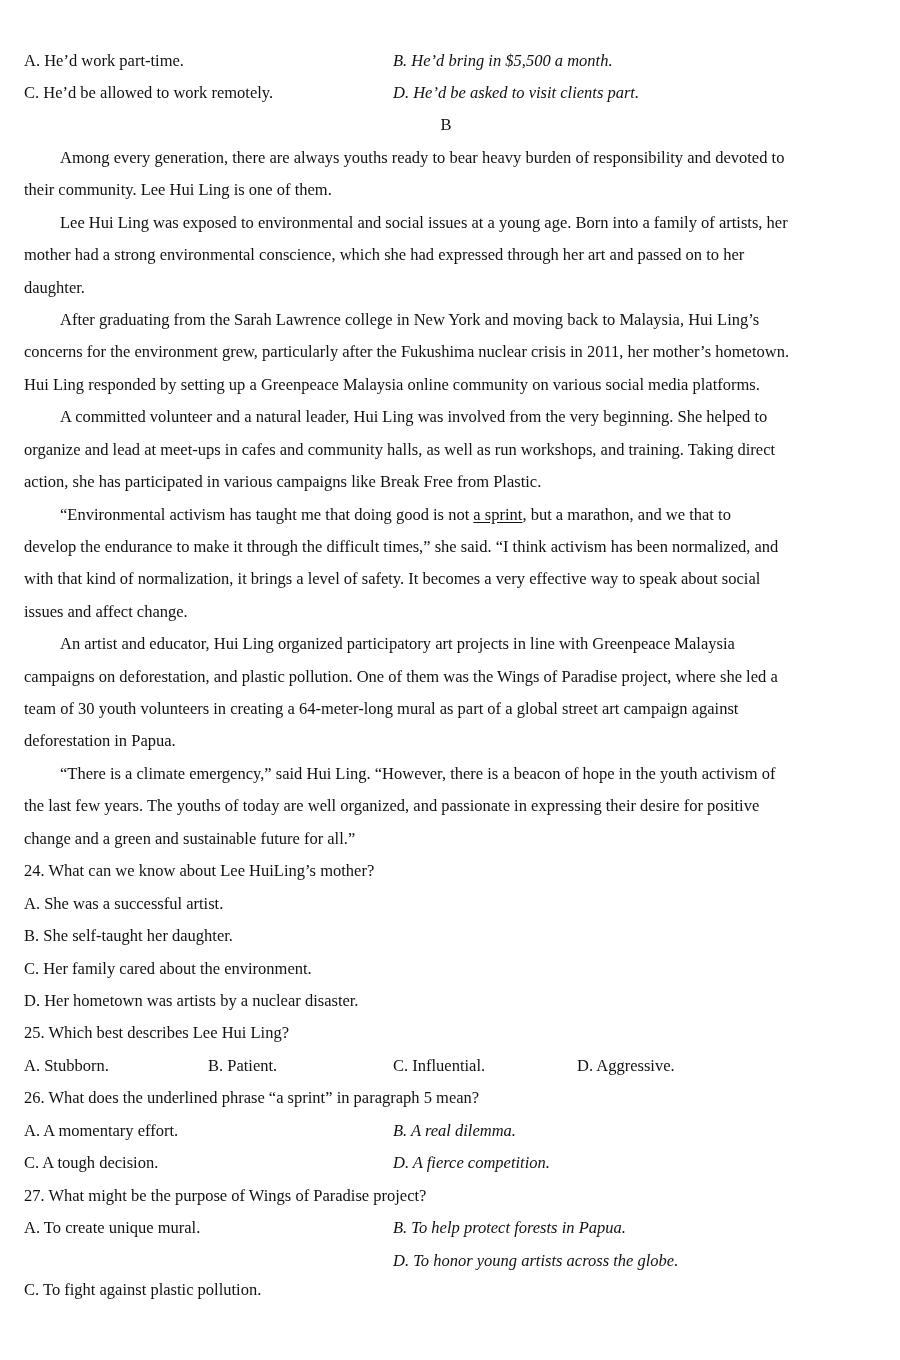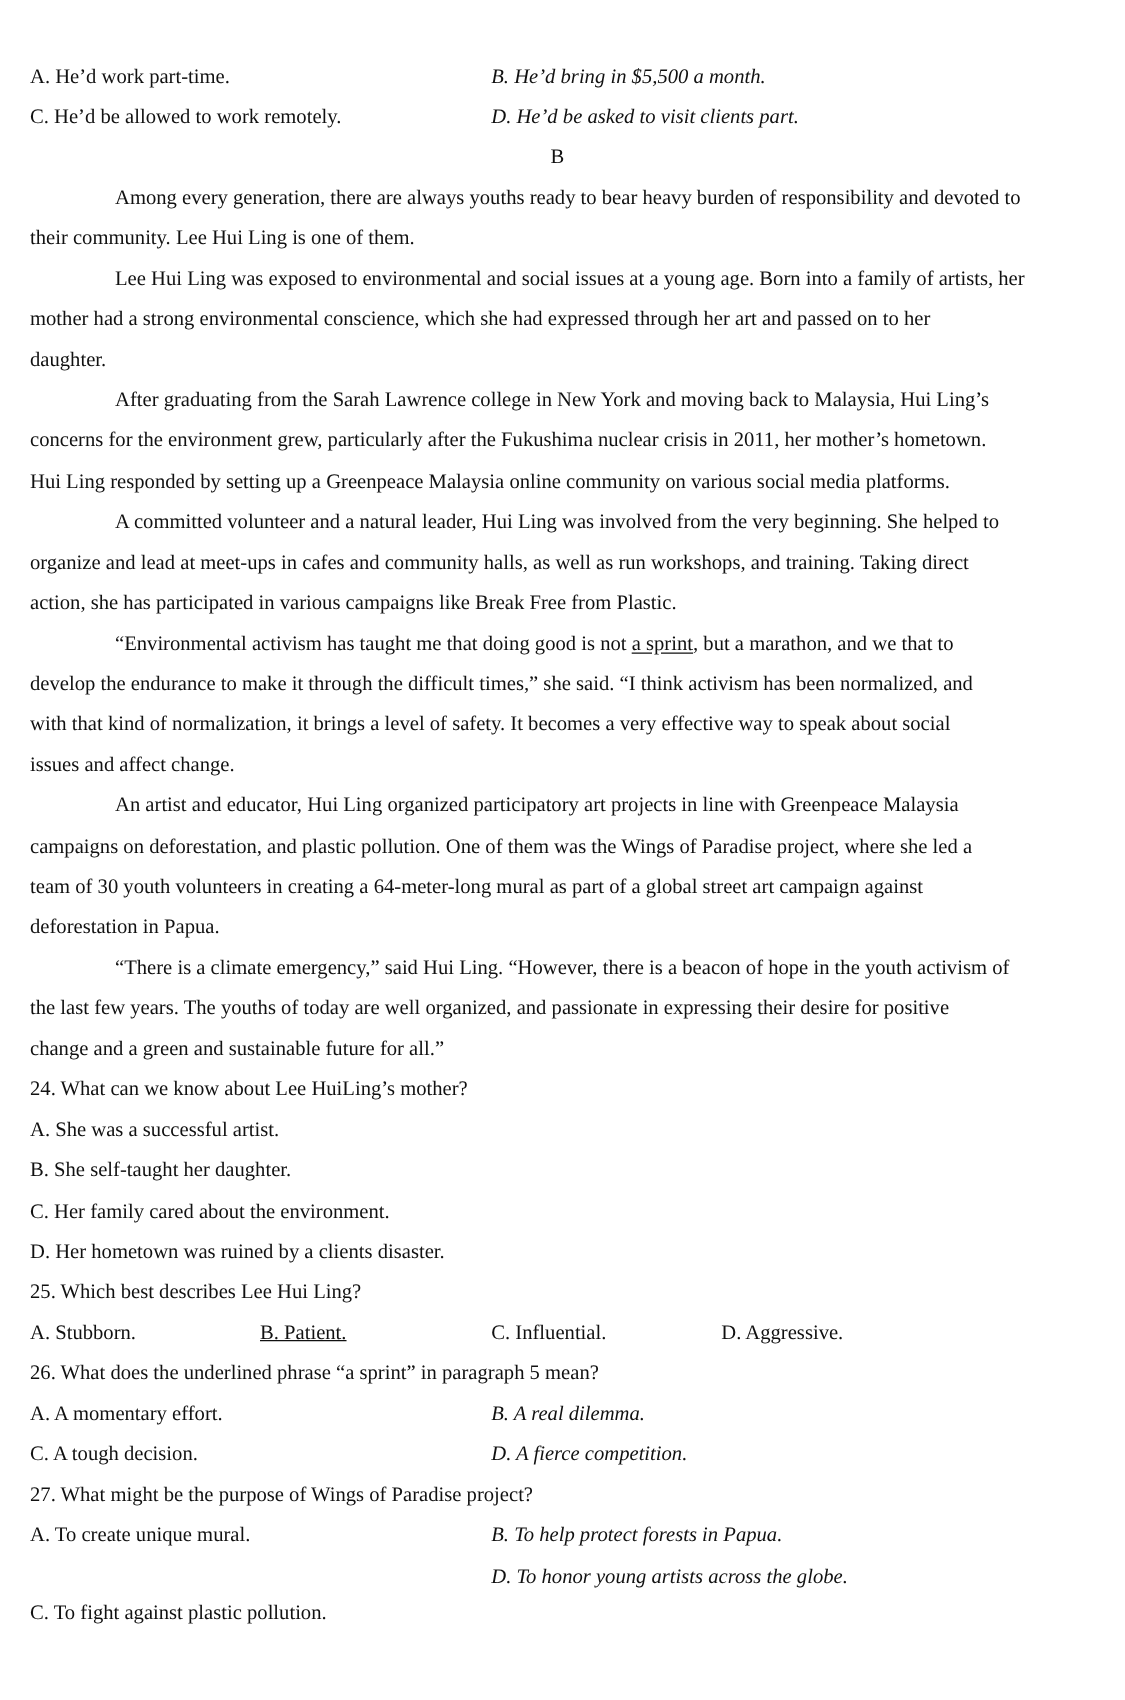--- a/index.html
+++ b/index.html
@@ -5,23 +5,23 @@
   html, body { margin: 0; padding: 0; background: #ffffff; }
   body {
     width: 900px; height: 1360px; position: relative; overflow: hidden;
     font-family: "Liberation Serif", "DejaVu Serif", serif;
     font-size: 16.5px; color: #111111;
   }
   .line {
     position: absolute; left: 24px; white-space: nowrap;
     line-height: 20px; height: 20px;
   }
-  .indent { left: 60px; margin-left: 32px; }
+  .indent { left: 60px; }
   .col2 { left: 393px; font-style: italic; }
-  .q4-b { left: 208px; text-decoration: underline; }
+  .q4-b { left: 208px; }
   .q4-c { left: 393px; text-align: center; }
   .q4-d { left: 577px; }
   .center { left: 0; width: 892px; text-align: center; }
   u { text-decoration: underline; text-underline-offset: 2px; }
 </style>
 </head>
 <body>
 
 <div class="line" style="top:51px">A. He’d work part-time.</div>
 <div class="line col2" style="top:51px">B. He’d bring in $5,500 a month.</div>
@@ -59,21 +59,21 @@
   <div class="line indent" style="top:764px">“There is a climate emergency,” said Hui Ling. “However, there is a beacon of hope in the youth activism of</div>
   <div class="line" style="top:796px">the last few years. The youths of today are well organized, and passionate in expressing their desire for positive</div>
   <div class="line" style="top:829px">change and a green and sustainable future for all.”</div>
 </div>
 
 <div>
   <div class="line" style="top:861px">24. What can we know about Lee HuiLing’s mother?</div>
   <div class="line" style="top:894px">A. She was a successful artist.</div>
   <div class="line" style="top:926px">B. She self-taught her daughter.</div>
   <div class="line" style="top:959px">C. Her family cared about the environment.</div>
-  <div class="line" style="top:991px">D. Her hometown was ruined by a clients disaster.</div>
+  <div class="line" style="top:991px">D. Her hometown was artists by a nuclear disaster.</div>
 </div>
 
 <div>
   <div class="line" style="top:1023px">25. Which best describes Lee Hui Ling?</div>
   <div class="line" style="top:1056px">A. Stubborn.</div>
   <div class="line q4-b" style="top:1056px">B. Patient.</div>
   <div class="line q4-c" style="top:1056px">C. Influential.</div>
   <div class="line q4-d" style="top:1056px">D. Aggressive.</div>
 </div>
 

